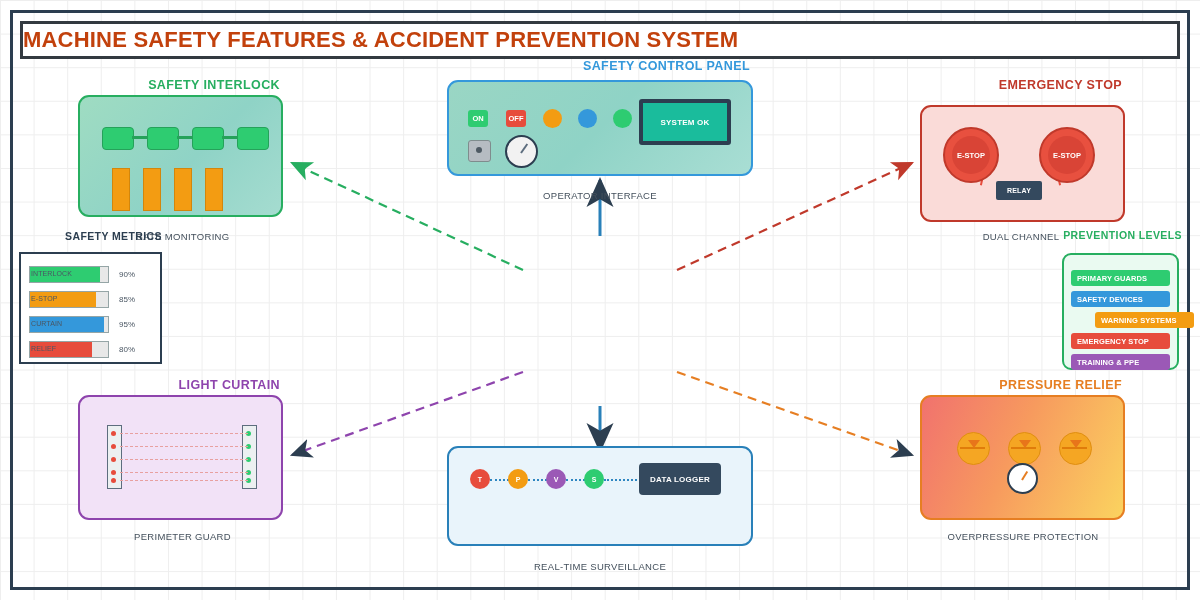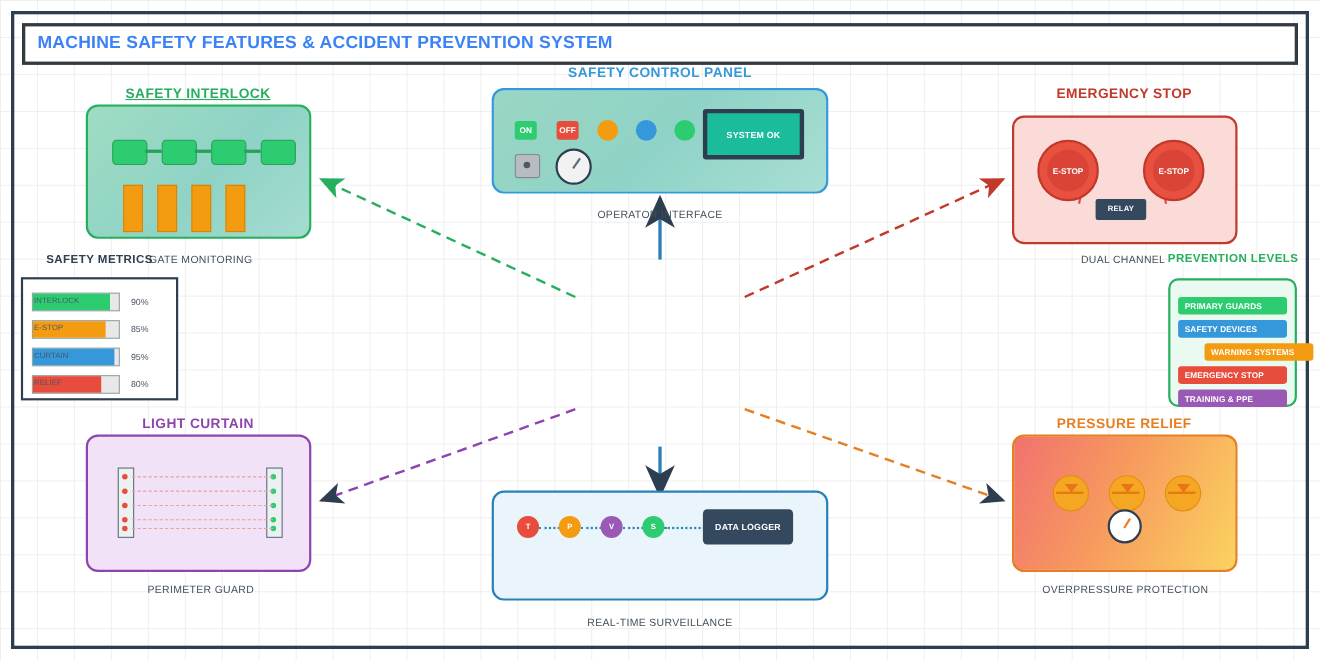--- a/index.html
+++ b/index.html
@@ -20,27 +20,26 @@
     position:absolute;left:10px;top:10px;width:1180px;height:580px;
     border:3px solid #2c3e50;box-sizing:border-box;background:transparent;
   }
   
   #title-bar{
     position:absolute;left:20px;top:21px;width:1160px;height:38px;
     border:3px solid #333a40;background:#ffffff;box-sizing:border-box;
     display:flex;align-items:center;
   }
   #title-text{
-    font-size:16px;font-weight:bold;color:#3b82f6;letter-spacing:.2px;
-    padding-left:11px;
+    font-size:22px;font-weight:bold;color:#c2410c;letter-spacing:.2px;
   }
   
   .sec-title{
     position:absolute;font-size:12.5px;font-weight:bold;letter-spacing:.4px;
-    text-align:center;white-space:nowrap;
+    text-align:right;white-space:nowrap;
   }
   .caption{
     position:absolute;font-size:9.5px;color:#44505c;letter-spacing:.3px;
     white-space:nowrap;text-align:center;
   }
   
   .panel{position:absolute;box-sizing:border-box;border-radius:11px;}
   
   #interlock-box{
     left:78px;top:95px;width:205px;height:122px;
@@ -264,21 +263,21 @@
 
     <line x1="523" y1="372" x2="292" y2="455" stroke="#8e44ad" stroke-width="2.2" stroke-dasharray="9,6" marker-end="url(#ah-dark)"></line>
 
     <line x1="677" y1="372" x2="912" y2="455" stroke="#e67e22" stroke-width="2.2" stroke-dasharray="9,6" marker-end="url(#ah-dark)"></line>
 
     <line x1="600" y1="236" x2="600" y2="180" stroke="#2980b9" stroke-width="3" marker-end="url(#ah-dark)"></line>
 
     <line x1="600" y1="406" x2="600" y2="450" stroke="#2980b9" stroke-width="3" marker-end="url(#ah-dark)"></line>
   </svg>
 
-  <div class="sec-title" style="left:80px;top:78px;width:200px;color:#27ae60;text-decoration:underline;">SAFETY INTERLOCK</div>
+  <div class="sec-title" style="left:80px;top:78px;width:200px;color:#27ae60;">SAFETY INTERLOCK</div>
   <div class="panel" id="interlock-box">
     <div class="ilk-chip" style="left:22px;top:30px;"></div>
     <div class="ilk-chip" style="left:67px;top:30px;"></div>
     <div class="ilk-chip" style="left:112px;top:30px;"></div>
     <div class="ilk-chip" style="left:157px;top:30px;"></div>
     <div style="position:absolute;left:52px;top:39px;width:15px;height:2.6px;background:#25a25a;"></div>
     <div style="position:absolute;left:97px;top:39px;width:15px;height:2.6px;background:#25a25a;"></div>
     <div style="position:absolute;left:142px;top:39px;width:15px;height:2.6px;background:#25a25a;"></div>
     <div class="ilk-bar" style="left:32px;top:71px;"></div>
     <div class="ilk-bar" style="left:63px;top:71px;"></div>

